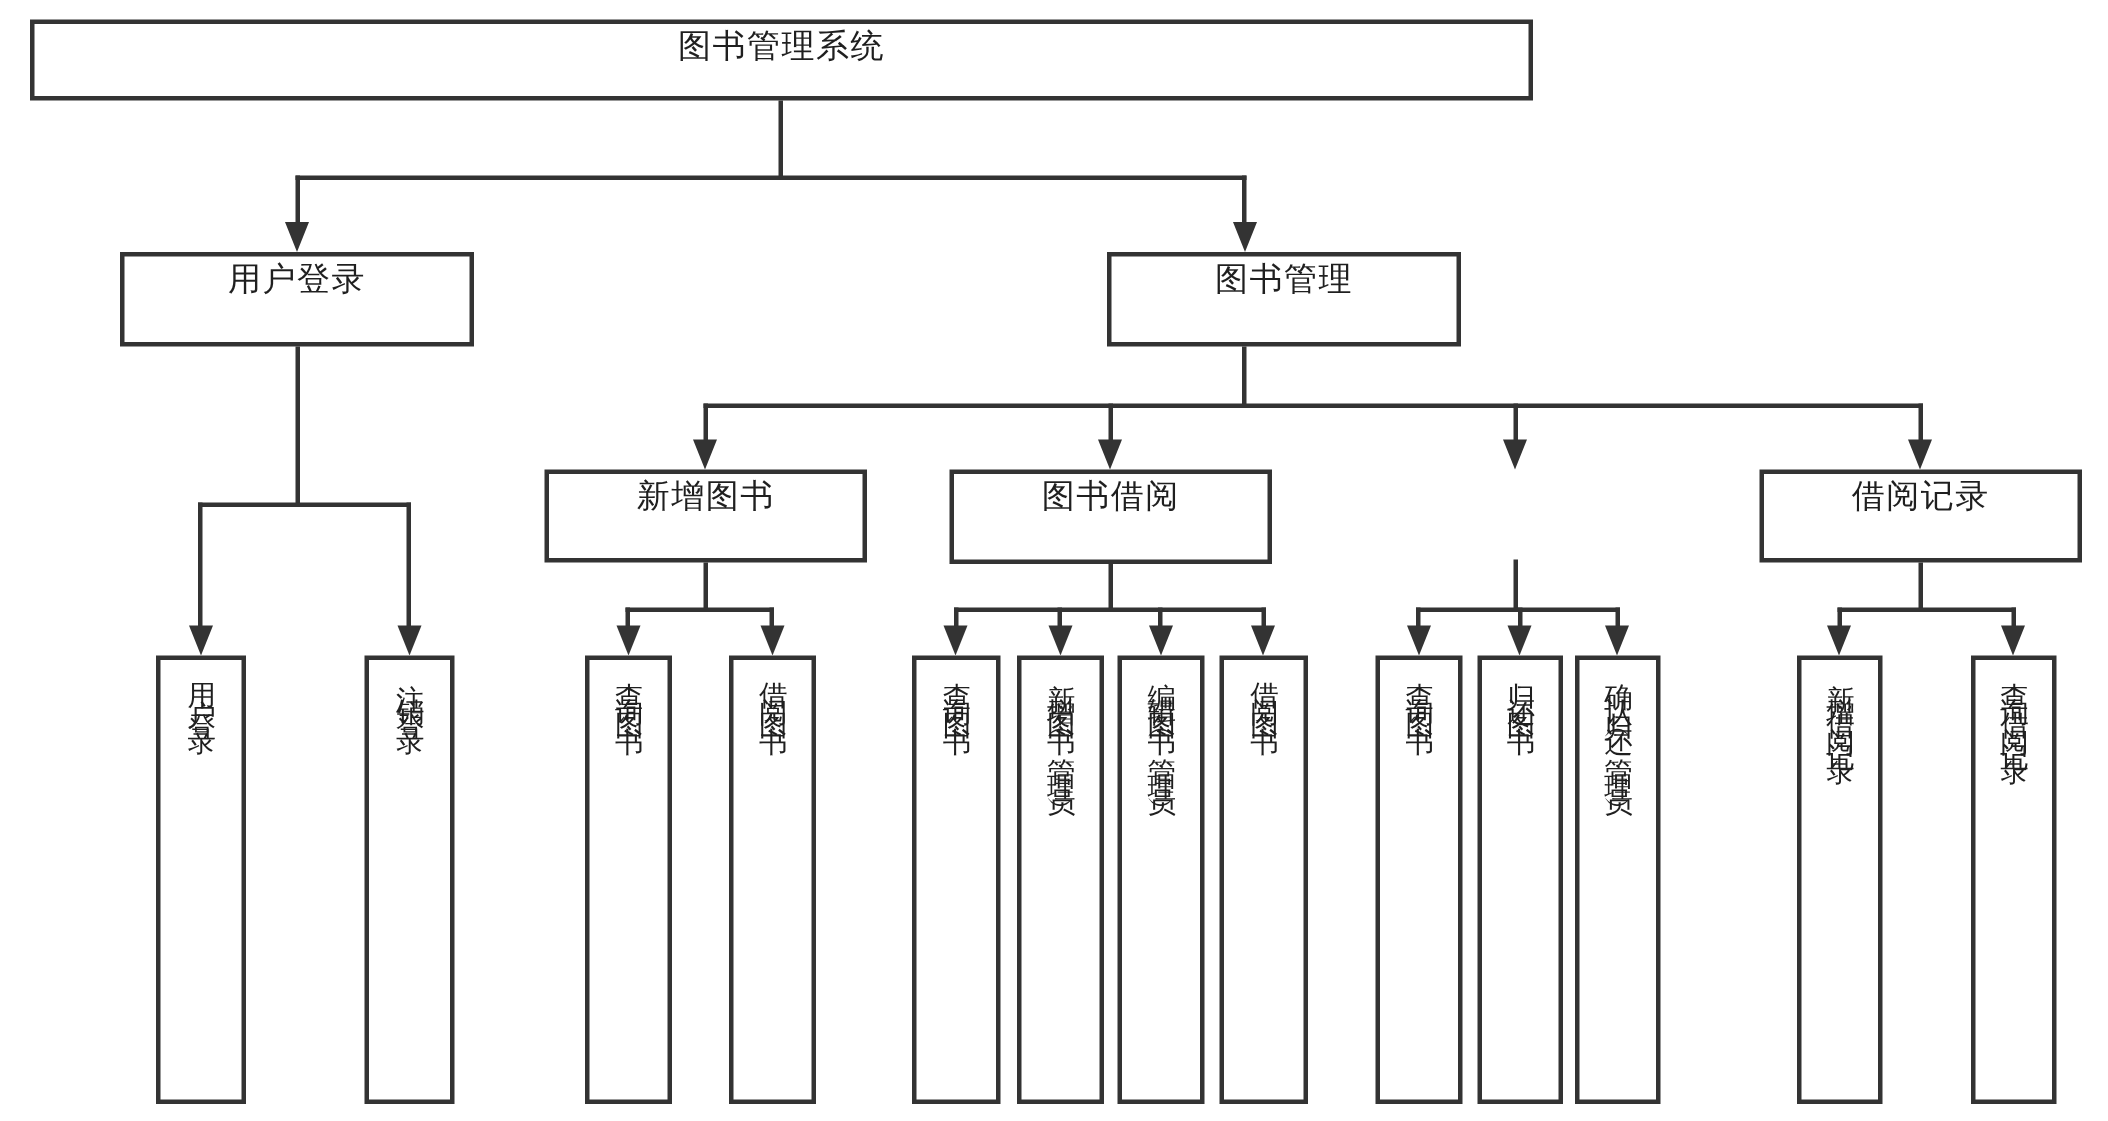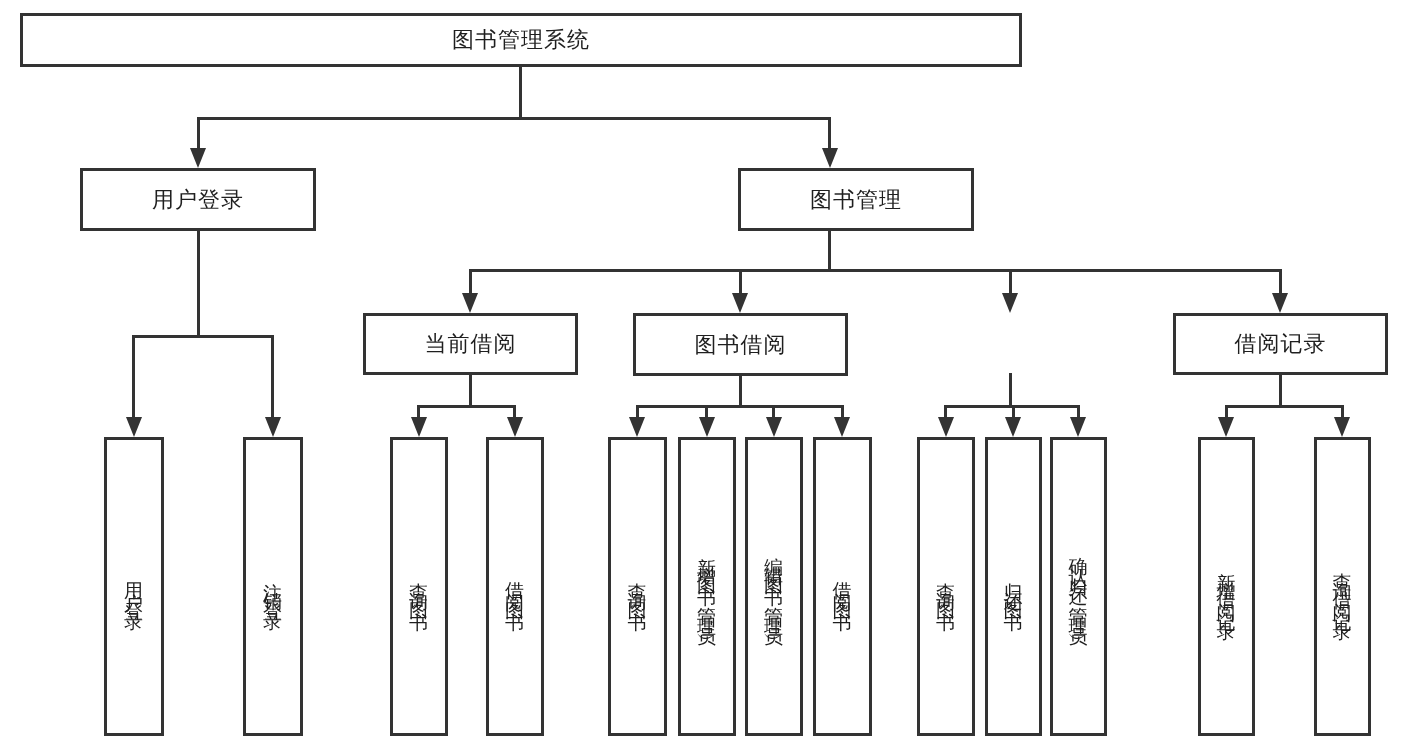--- a/index.html
+++ b/index.html
@@ -3,21 +3,21 @@
 <meta charset="utf-8">
 <style>
   html,body{margin:0;padding:0;background:#ffffff;}
   .canvas{
     position:relative;width:1405px;height:747px;background:#ffffff;overflow:hidden;
     font-family:"Liberation Sans", sans-serif;color:#1f1f1f;
   }
   
   .node{
     position:absolute;box-sizing:border-box;border:3px solid #333333;background:#ffffff;
-    display:flex;align-items:center;justify-content:center;z-index:2;font-family:Liberation Serif, serif;
+    display:flex;justify-content:center;z-index:2;font-family:Liberation Serif, serif;
   }
   .node .hlabel{font-size:22px;letter-spacing:1px;color:#1f1f1f;white-space:nowrap;}
   .node .vlabel{
     writing-mode:vertical-lr;text-orientation:mixed;
     font-size:19px;letter-spacing:10px;color:#1f1f1f;line-height:1;white-space:nowrap;
   }
   
   .lv{position:absolute;width:3px;background:#333333;z-index:1;}
   .lh{position:absolute;height:3px;background:#333333;z-index:1;}
   .ah{position:absolute;width:0;height:0;border-left:8px solid transparent;
@@ -99,21 +99,21 @@
   </div>
 
   <div class="node" style="left:80px;top:168px;width:236px;height:63px">
     <span class="hlabel">用户登录</span>
   </div>
   <div class="node" style="left:738px;top:168px;width:236px;height:63px">
     <span class="hlabel">图书管理</span>
   </div>
 
   <div class="node" style="left:363px;top:313px;width:215px;height:62px">
-    <span class="hlabel">当前借阅</span>
+    <span class="hlabel">新增图书</span>
   </div>
   <div class="node" style="left:633px;top:313px;width:215px;height:63px">
     <span class="hlabel">图书借阅</span>
   </div>
   <div class="node" style="left:1173px;top:313px;width:215px;height:62px">
     <span class="hlabel">借阅记录</span>
   </div>
 
   <div class="node" style="left:104px;top:437px;width:60px;height:299px">
     <span class="vlabel">用户登录</span>

